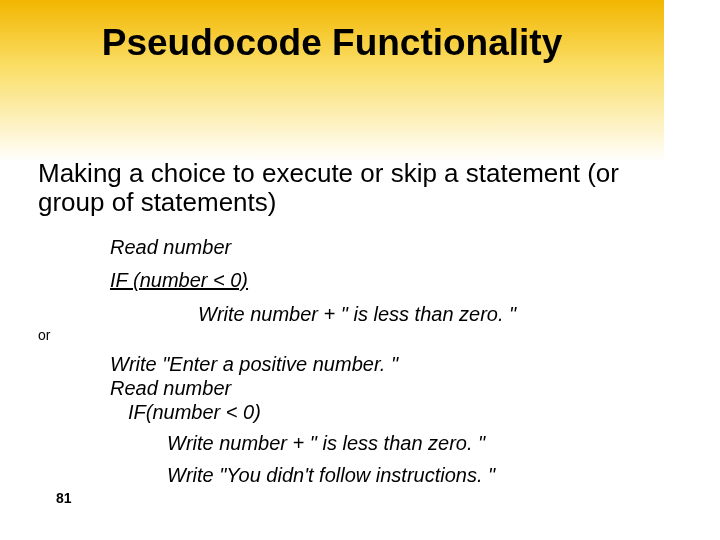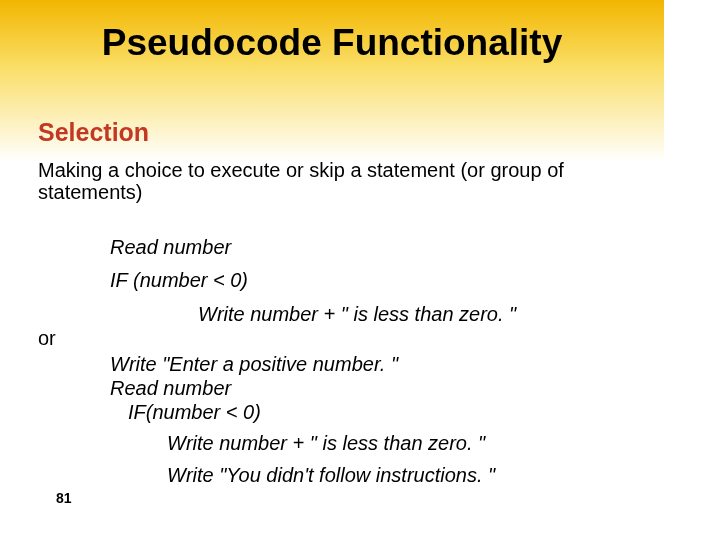--- a/index.html
+++ b/index.html
@@ -37,38 +37,38 @@
     left: 38px;
     font-size: 25px;
     font-weight: bold;
     color: #c23822;
   }
   .intro {
     position: absolute;
     top: 159px;
     left: 38px;
     right: 38px;
-    font-size: 20px;
+    font-size: 26px;
     color: #000;
     line-height: 1.12;
   }
   .code1 {
     font-size: 20px;
     font-style: italic;
     color: #000;
     line-height: 1.6;
   }
   .code1 .l1 { position: absolute; top: 231px; left: 110px; }
-  .code1 .l2 { position: absolute; top: 264px; left: 110px; }
+  .code1 .l2 { position: absolute; top: 264px; left: 110px; text-decoration: underline; }
   .code1 .l3 { position: absolute; top: 298px; left: 198px; }
   .or {
     position: absolute;
     top: 327px;
     left: 38px;
-    font-size: 20px;
+    font-size: 14px;
     color: #000;
   }
   .code2 {
     font-size: 20px;
     font-style: italic;
     color: #000;
     line-height: 1.55;
   }
   .code2 .l1 { position: absolute; top: 349px; left: 110px; }
   .code2 .l2 { position: absolute; top: 373px; left: 110px; }
@@ -89,21 +89,20 @@
     right: 12px;
     font-size: 9px;
     color: #666;
   }
 </style>
 </head>
 <body>
 
 <div class="slide">
   <div class="title">Pseudocode Functionality</div>
-  <div class="subtitle">Selection</div>
   <div class="intro">Making a choice to execute or skip a statement (or group of statements)</div>
 
   <div class="code1">
     <div class="l1">Read number</div>
     <div class="l2">IF (number &lt; 0)</div>
     <div class="l3">Write number + " is less than zero. "</div>
   </div>
 
   <div class="or">or</div>
 

